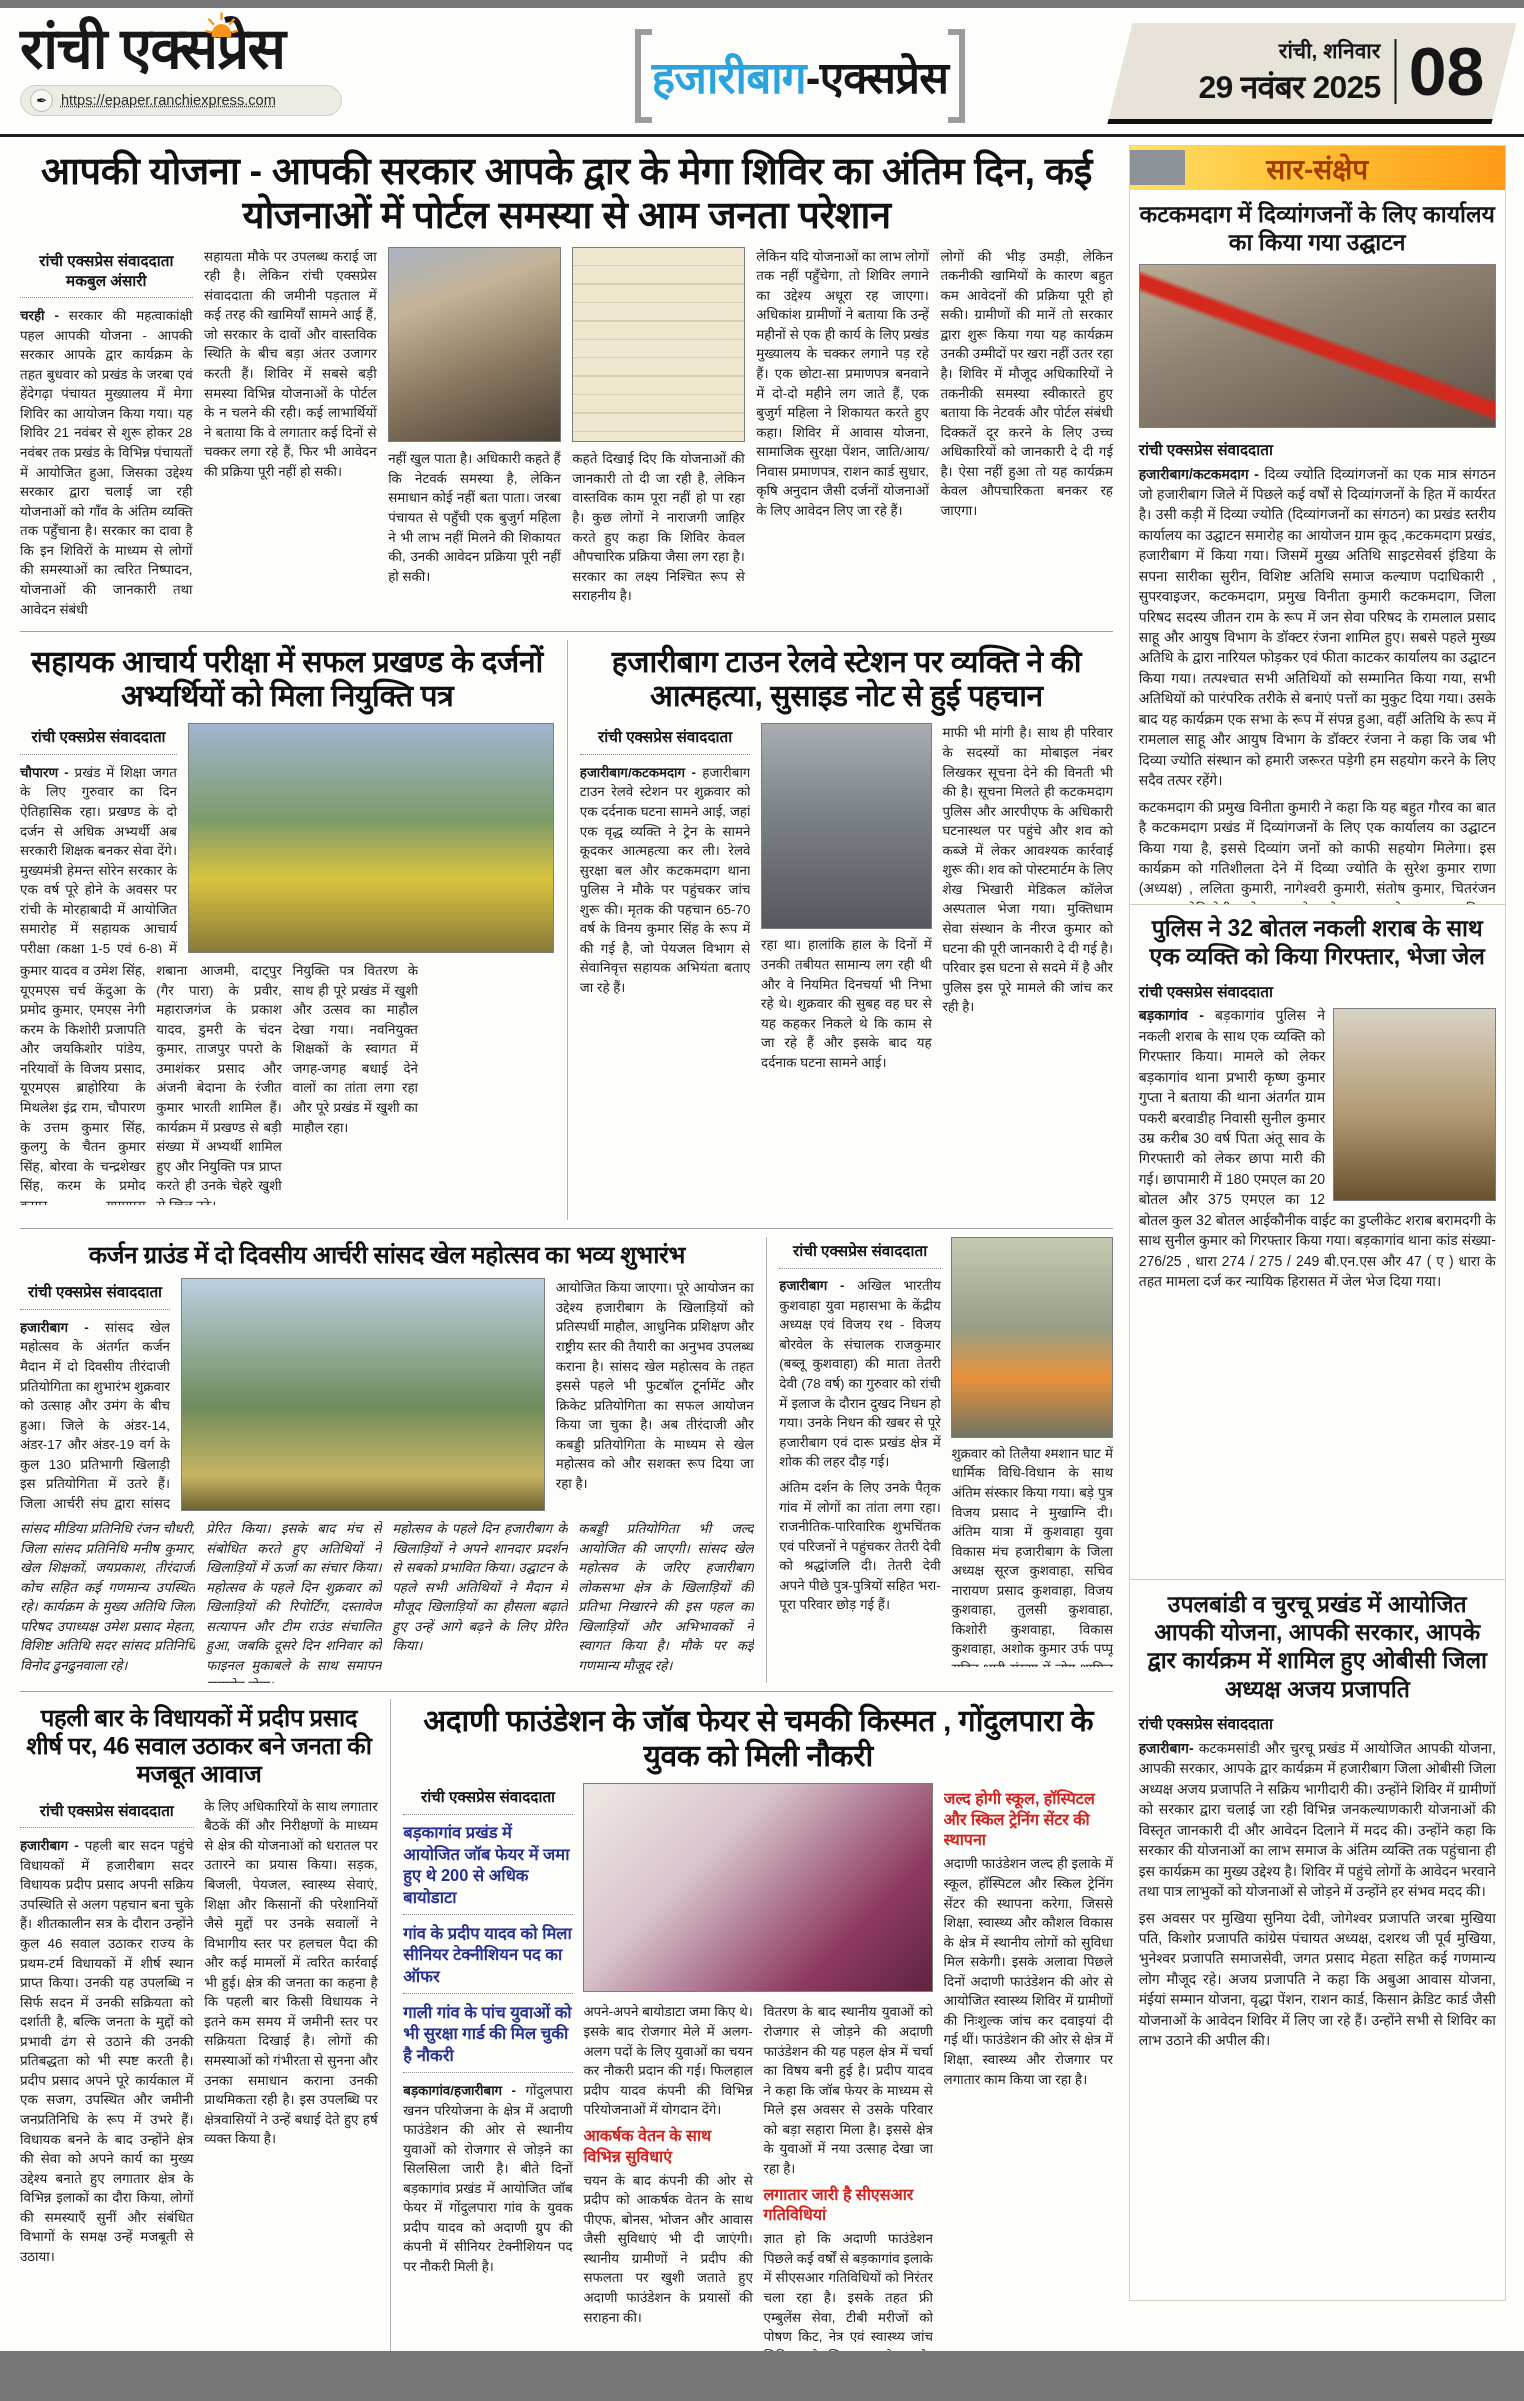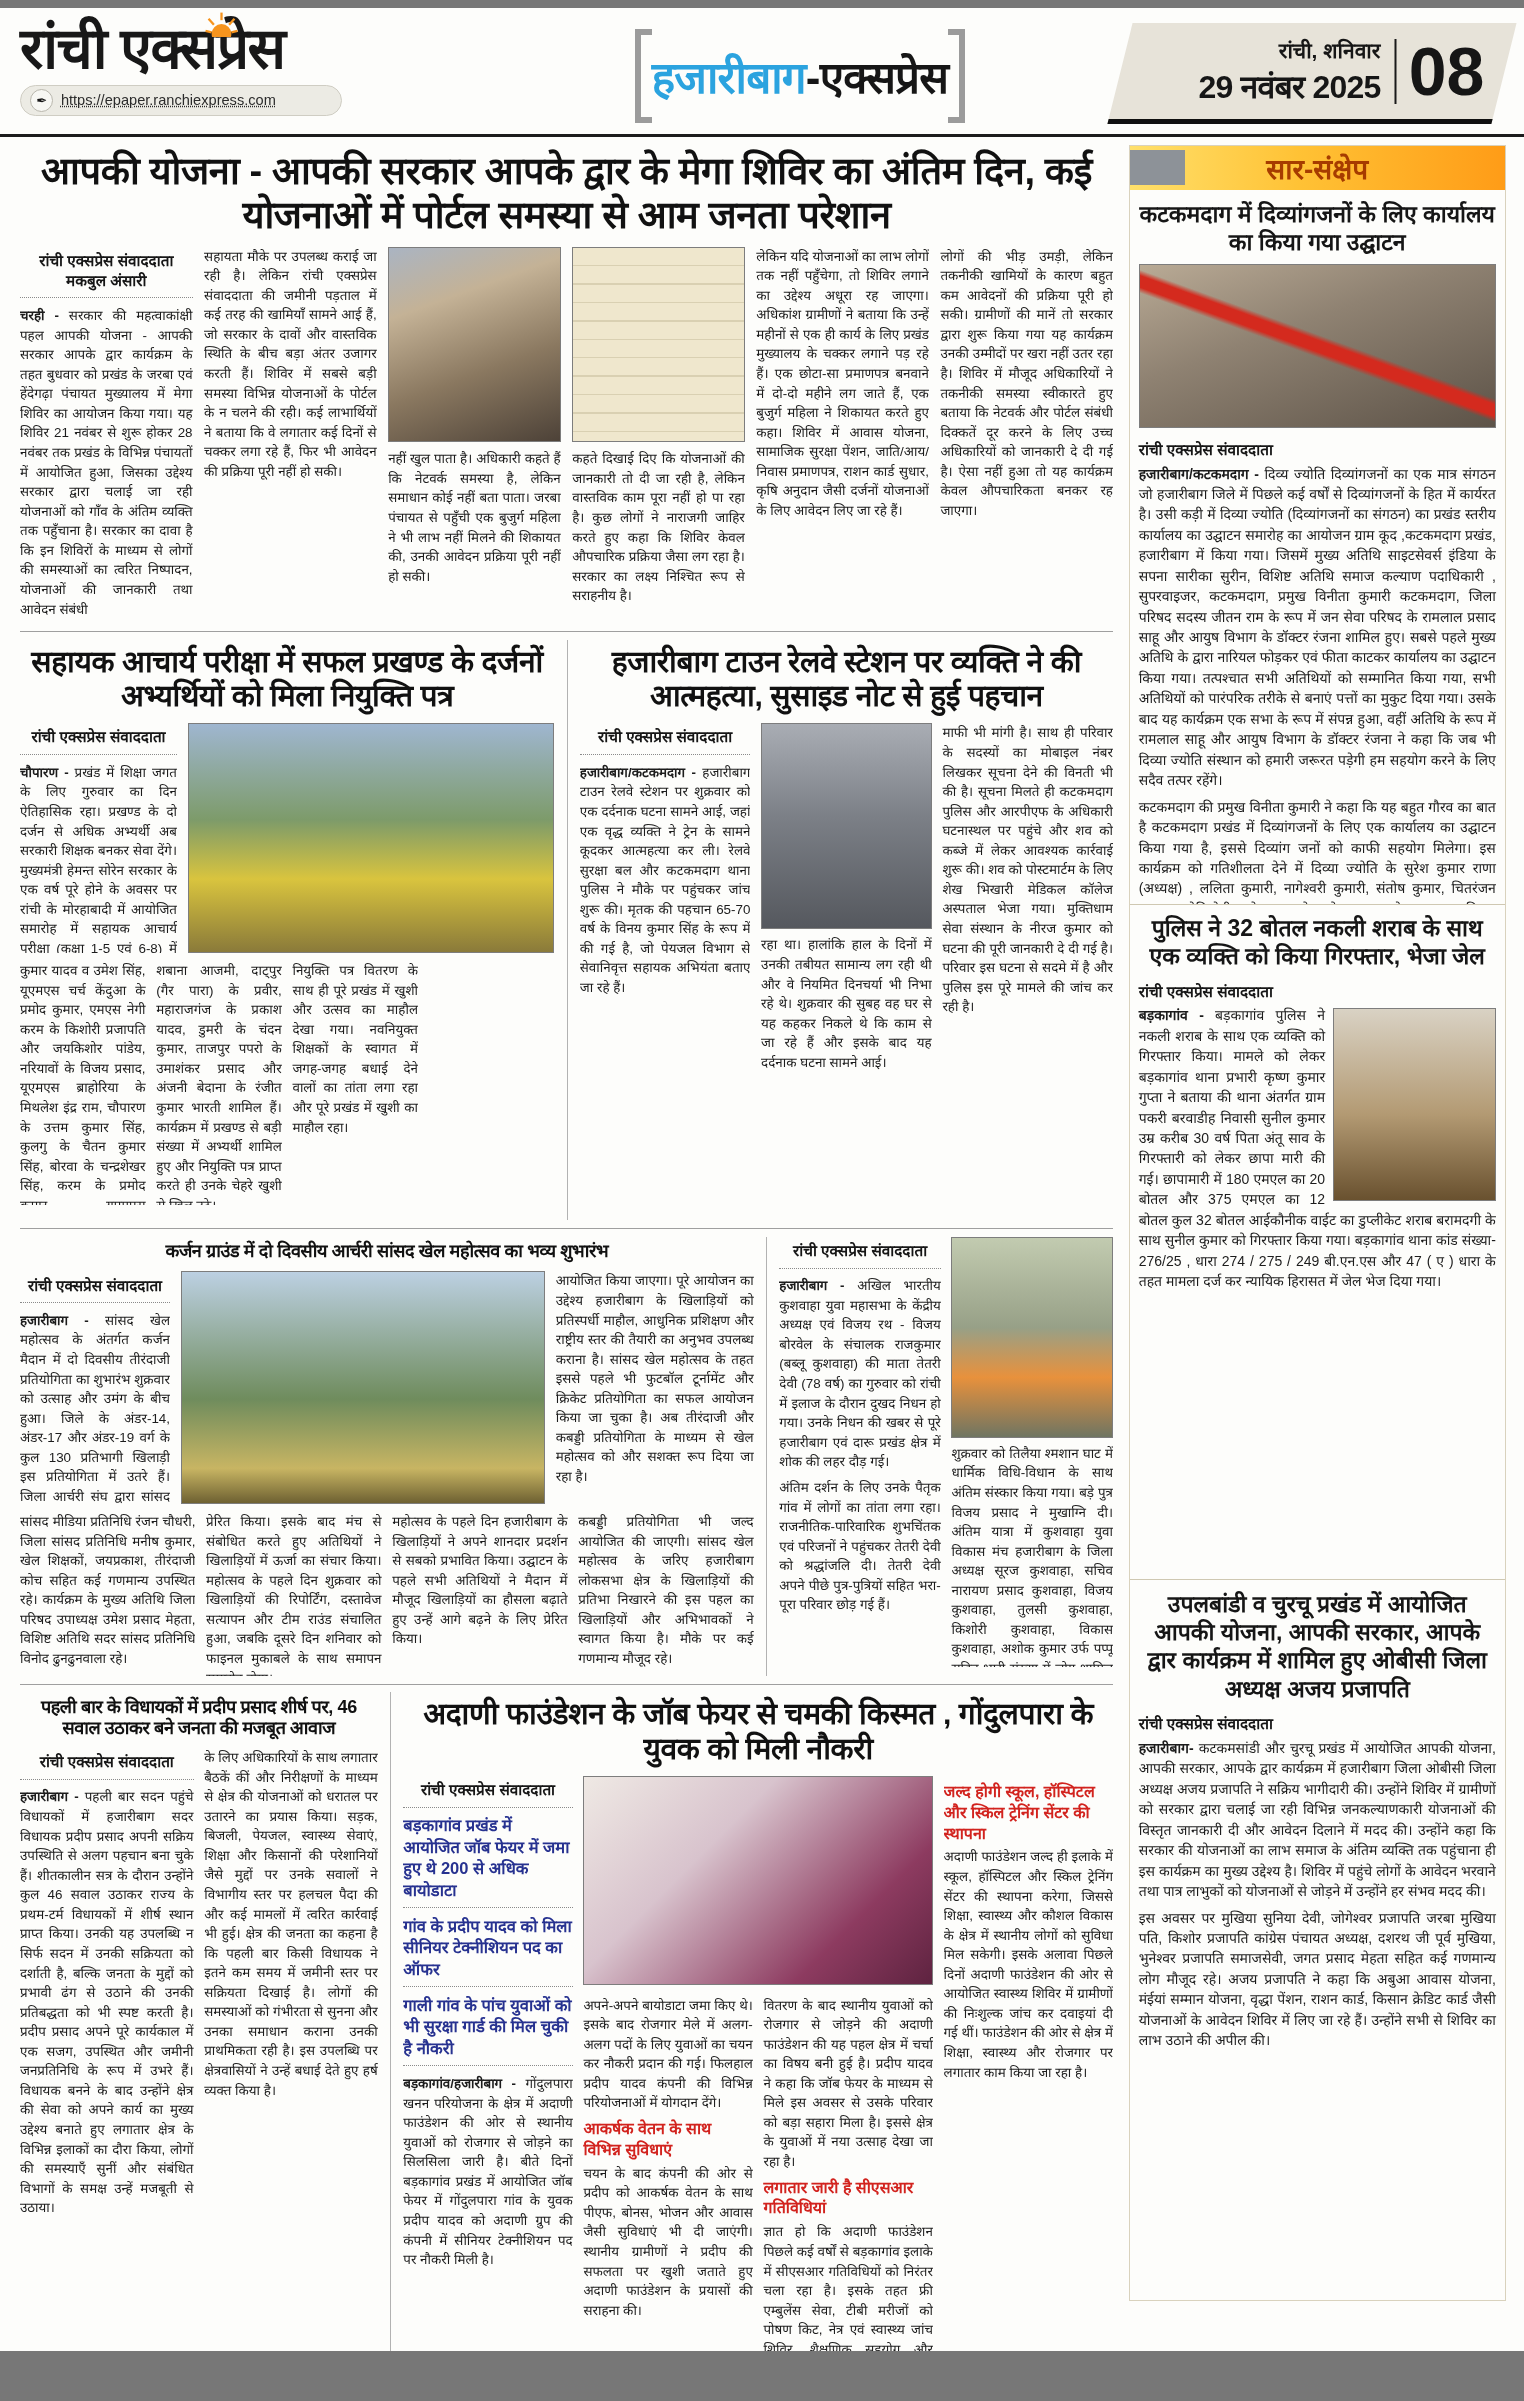--- a/index.html
+++ b/index.html
@@ -26,21 +26,21 @@
   .day-line { font-size:21px; font-weight:700; }
   .date-line { font-size:32px; font-weight:900; letter-spacing:-0.8px; }
   .page-no { font-size:68px; font-weight:900; line-height:.95; border-left:2.3px solid #1a1a1a; padding-left:12.3px; }
 
   
   .content { display:grid; grid-template-columns:1093px 379px; gap:14px; padding:7.7px 20px 0; }
   .mainwrap {}
   .hr { border-top:0.8px solid #9f9f9f; margin:7.7px 0; }
   .vleft { border-left:0.8px solid #b2b2b2; padding-left:12.3px; }
 
-  .h-xl { font-size:38px; } .h-lg { font-size:30px; } .h-md { font-size:18px; } .h-sm { font-size:23px; }
+  .h-xl { font-size:38px; } .h-lg { font-size:30px; } .h-md { font-size:24px; } .h-sm { font-size:23px; }
   .head { font-weight:900; text-align:center; line-height:1.16; letter-spacing:-0.4px; margin:4.6px 0 9.2px; color:#111; }
 
   .byline { font-weight:800; font-size:15.3px; text-align:center; padding:3.1px 0 4.6px; }
   .byline.left { text-align:left; }
   .dotrule { border-top:1.5px dotted #8a8a8a; margin:3.1px 0 7.7px; }
 
   p.body { font-size:13.4px; line-height:1.46; text-align:justify; margin-bottom:6.1px; color:#1c1c1c; }
   .lead { font-weight:800; }
   .col { overflow:hidden; height:100%; }
 
@@ -65,21 +65,21 @@
 
   .a2-top { display:grid; grid-template-columns:157px 1fr; gap:10.7px; height:230px; overflow:hidden; }
   .a2-bottom { display:grid; grid-template-columns:repeat(4,1fr); gap:10.7px; height:244px; overflow:hidden; margin-top:7.7px; }
 
   .a3-body { display:grid; grid-template-columns:repeat(3,1fr); gap:10.7px; height:497px; overflow:hidden; }
   .a3photo { height:206px; margin-bottom:6.1px; }
 
   .row3 { display:grid; grid-template-columns:1fr 347px; margin-top:3.1px; }
   .a4-top { display:grid; grid-template-columns:150px 1fr 198px; gap:10.7px; height:233px; overflow:hidden; }
   .a4photo { height:100%; }
-  .a4-bottom { display:grid; grid-template-columns:repeat(4,1fr); gap:10.7px; height:164px; overflow:hidden; margin-top:7.7px; }
+  .a4-bottom { display:grid; grid-template-columns:repeat(4,1fr); gap:10.7px; height:164px; overflow:hidden; margin-top:7.7px;font-style:italic; }
   .a5-body { display:grid; grid-template-columns:1fr 1fr; gap:10.7px; height:430px; overflow:hidden; }
   .a5photo { height:201px; margin-bottom:6.1px; }
 
   .row4 { display:grid; grid-template-columns:370px 1fr; margin-top:4.6px; }
   .a6-cols { display:grid; grid-template-columns:1fr 1fr; gap:10.7px; height:605px; overflow:hidden; }
   .a7-body { display:grid; grid-template-columns:repeat(4,1fr); grid-template-rows:209px auto; gap:10.7px; height:618px; overflow:hidden; }
   .a7c1 { grid-column:1; grid-row:1 / span 2; overflow:hidden; }
   .a7photo { grid-column:2 / span 2; grid-row:1; height:100%; }
   .a7c2 { grid-column:2; grid-row:2; overflow:hidden; }
   .a7c3 { grid-column:3; grid-row:2; overflow:hidden; }

